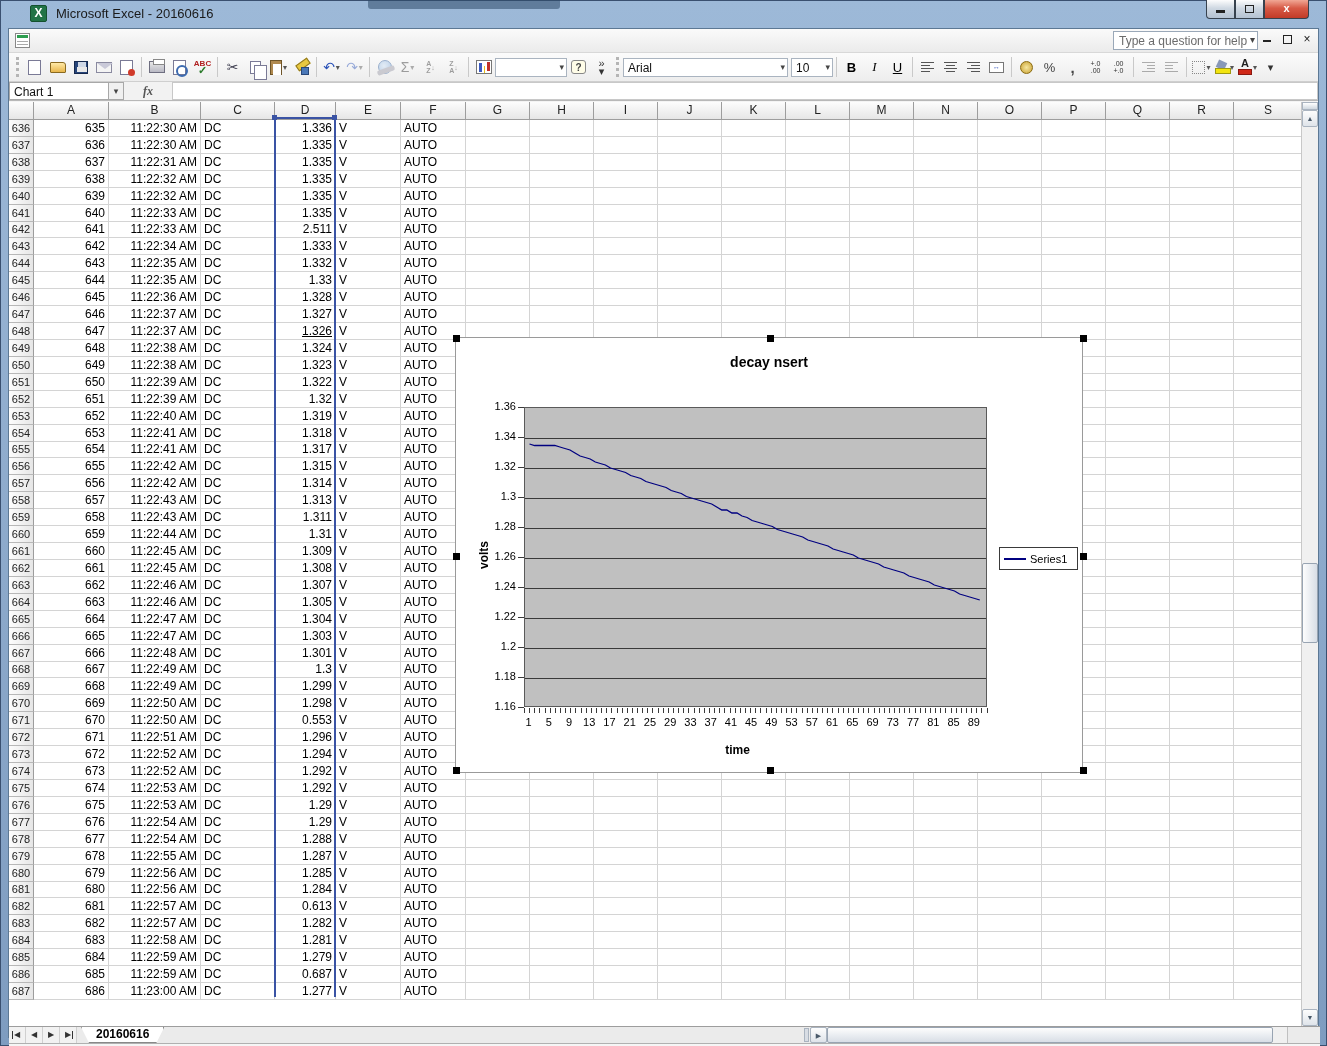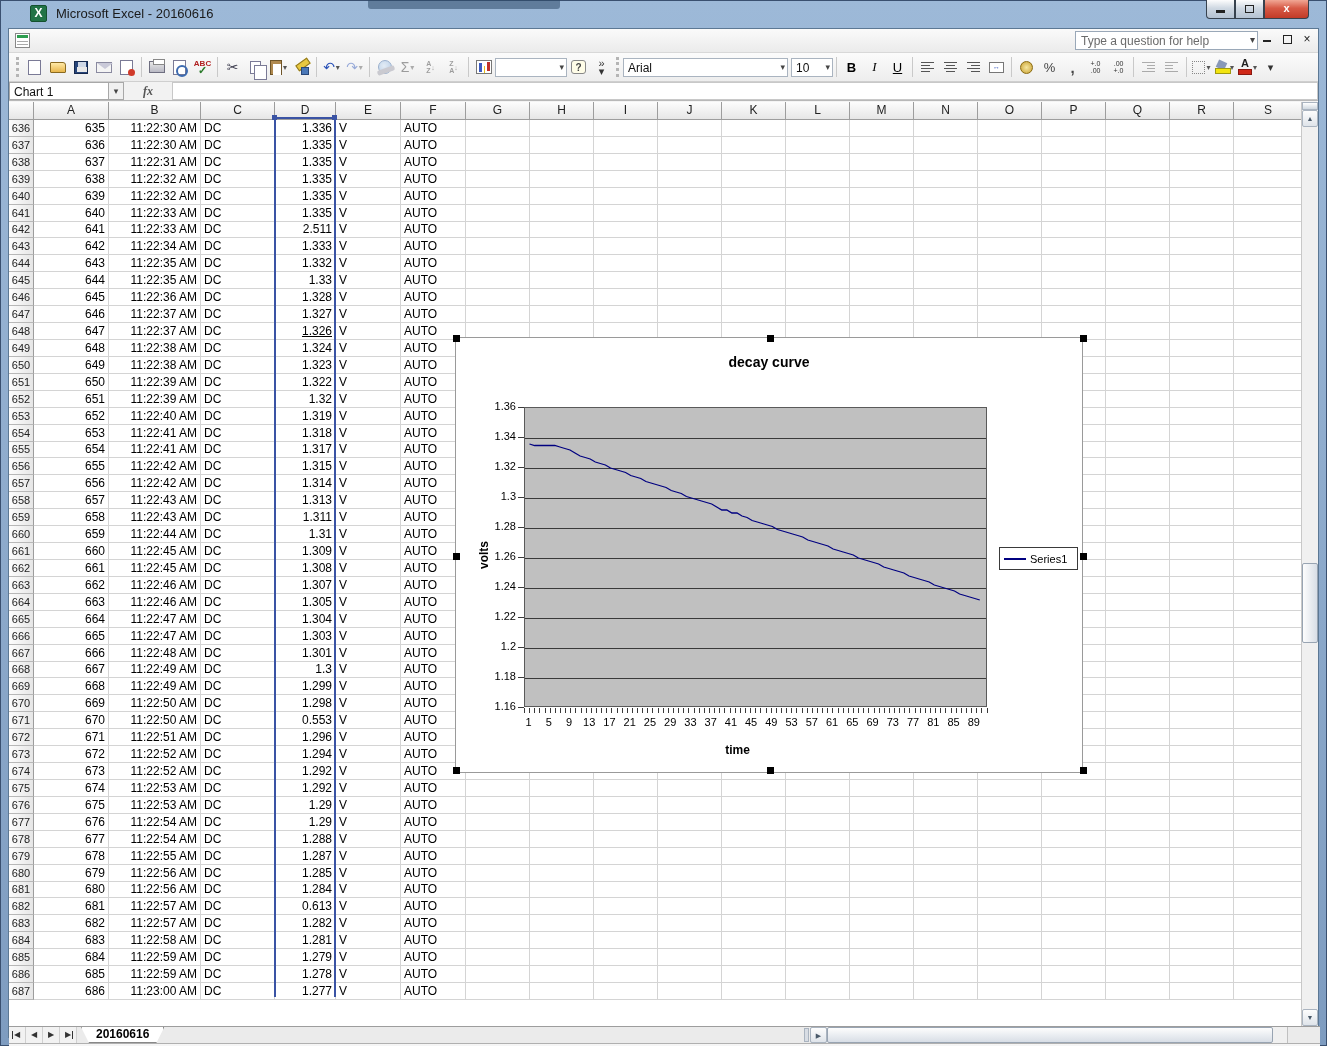--- a/index.html
+++ b/index.html
@@ -32,21 +32,21 @@
   
   #menubar { position:relative; height:24px; background:linear-gradient(#fafafa,#ebebeb);
     border-bottom:1px solid #d8d8d8; display:flex; align-items:center; font-size:13px; }
   #wb-icon { width:15px; height:15px; margin:0 6px 0 6px; background:#fff; border:1px solid #888;
     position:relative; }
   #wb-icon::before { content:""; position:absolute; left:1px; top:1px; right:1px; height:3px; background:#2d9e4f; }
   #wb-icon::after { content:""; position:absolute; left:1px; top:7px; right:1px; height:1px;
     background:#aaa; box-shadow:0 3px 0 #aaa; }
   .menu-item { padding:3px 10px; color:#111; }
   .menu-item u { text-decoration:underline; }
-  #help-combo { position:absolute; right:60px; top:2px; width:183px; height:19px; background:#fff;
+  #help-combo { position:absolute; right:60px; top:2px; width:145px; height:19px; background:#fff;
     border:1px solid #9aa8b8; font-size:12px; color:#6b6b6b; padding:2px 4px 0 5px; }
   #help-combo .dd { position:absolute; right:2px; top:2px; color:#444; font-size:10px; }
   #doc-controls { position:absolute; right:4px; top:4px; display:flex; gap:6px; align-items:center; }
   .doc-ctl { width:14px; height:14px; text-align:center; line-height:13px; font-size:12px; color:#222; }
   .doc-ctl .dash { display:inline-block; width:8px; height:2px; background:#222; margin-bottom:1px; }
   .doc-ctl .rbox { display:inline-block; width:9px; height:9px; border:1px solid #222; margin-top:2px; }
   
   #toolbar { position:relative; height:29px; background:linear-gradient(#fbfbfb,#ededed);
     border-bottom:1px solid #cfcfcf; display:flex; align-items:center; padding-left:4px; font-size:12px; }
   .grip { width:4px; height:20px; margin:0 3px; border-left:3px dotted #b5b5b5; }
@@ -1524,21 +1524,21 @@
             <div class="cell" style="width: 64px;"></div>
             <div class="cell" style="width: 64px;"></div>
             <div class="cell" style="width: 64px;"></div>
             <div class="cell" style="width: 69px;"></div>
           </div>
           <div class="row">
             <div class="rowh" style="width: 25px;">686</div>
             <div class="cell num" style="width: 75px;">685</div>
             <div class="cell num" style="width: 92px;">11:22:59 AM</div>
             <div class="cell" style="width: 74px;">DC</div>
-            <div class="cell num" style="width: 61px;">1.278</div>
+            <div class="cell num" style="width: 61px;">0.687</div>
             <div class="cell" style="width: 65px;">V</div>
             <div class="cell" style="width: 65px;">AUTO</div>
             <div class="cell" style="width: 64px;"></div>
             <div class="cell" style="width: 64px;"></div>
             <div class="cell" style="width: 64px;"></div>
             <div class="cell" style="width: 64px;"></div>
             <div class="cell" style="width: 64px;"></div>
             <div class="cell" style="width: 64px;"></div>
             <div class="cell" style="width: 64px;"></div>
             <div class="cell" style="width: 64px;"></div>
@@ -1605,21 +1605,21 @@
 
   <div id="range-overlay">
       <div class="range-line" style="left: 274px; top: 117px; width: 2px; height: 880px; background: rgb(58, 83, 164);"></div>
       <div class="range-line" style="left: 334px; top: 117px; width: 2px; height: 880px; background: rgb(58, 83, 164);"></div>
       <div class="range-line" style="left: 274px; top: 117px; width: 62px; height: 2px; background: rgb(58, 83, 164);"></div>
       <div class="range-handle" style="left: 272px; top: 115px; width: 5px; height: 5px; background: rgb(58, 83, 164);"></div>
       <div class="range-handle" style="left: 332px; top: 115px; width: 5px; height: 5px; background: rgb(58, 83, 164);"></div>
     </div>
 
   <div id="chart">
-    <div id="chart-title">decay curve</div>
+    <div id="chart-title">decay nsert</div>
     <div id="plot">
       <div id="plot-gridlines">
           <div class="gridline" style="top: 30px;"></div>
           <div class="gridline" style="top: 60px;"></div>
           <div class="gridline" style="top: 90px;"></div>
           <div class="gridline" style="top: 120px;"></div>
           <div class="gridline" style="top: 150px;"></div>
           <div class="gridline" style="top: 180px;"></div>
           <div class="gridline" style="top: 210px;"></div>
           <div class="gridline" style="top: 240px;"></div>

